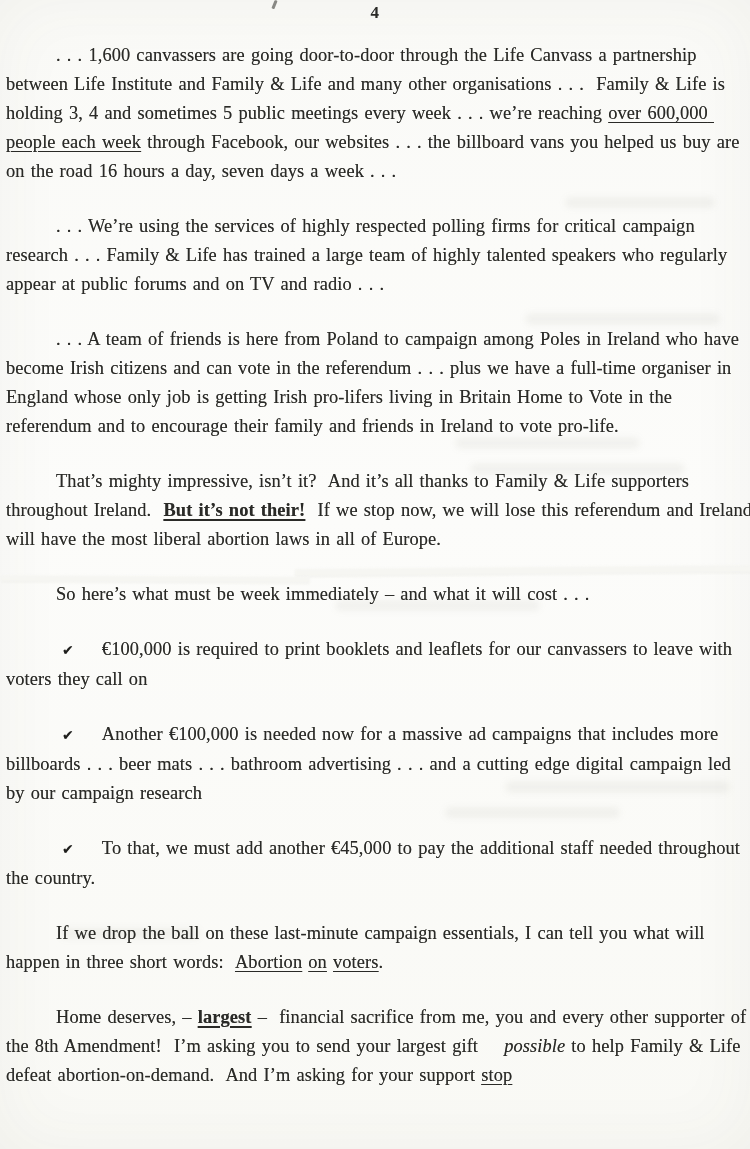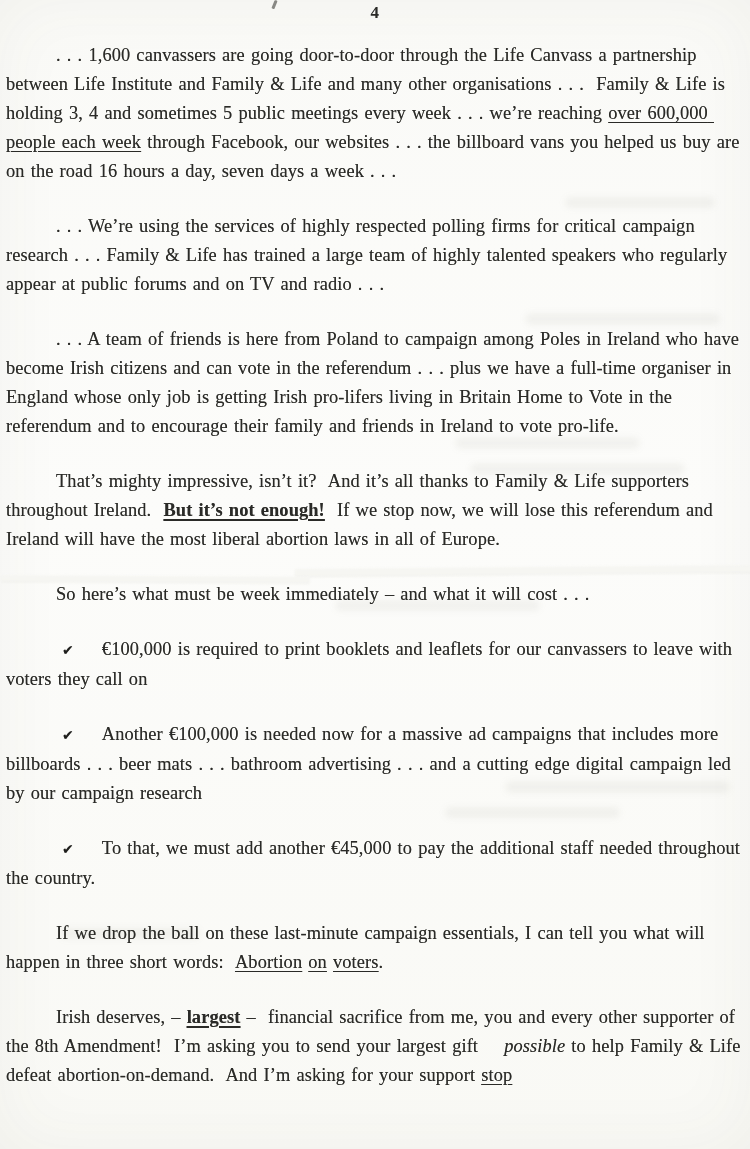--- a/index.html
+++ b/index.html
@@ -71,23 +71,23 @@
   <div class="ghost g6"></div>
   <div class="ghost g7"></div>
   <div class="ghost g8"></div>
   <div class="tear tear1"></div>
   <div class="tear tear2"></div>
 
   <div class="content" id="letter-body">
       <p class="para"><span>. . . 1,600 canvassers are going door-to-door through the Life Canvass a partnership between Life Institute and Family &amp; Life and many other organisations . . .  Family &amp; Life is holding 3, 4 and sometimes 5 public meetings every week . . . we’re reaching </span><span class="u">over 600,000 people each week</span><span> through Facebook, our websites . . . the billboard vans you helped us buy are on the road 16 hours a day, seven days a week . . .</span></p>
       <p class="para"><span>. . . We’re using the services of highly respected polling firms for critical campaign research . . . Family &amp; Life has trained a large team of highly talented speakers who regularly appear at public forums and on TV and radio . . .</span></p>
       <p class="para"><span>. . . A team of friends is here from Poland to campaign among Poles in Ireland who have become Irish citizens and can vote in the referendum . . . plus we have a full-time organiser in England whose only job is getting Irish pro-lifers living in Britain Home to Vote in the referendum and to encourage their family and friends in Ireland to vote pro-life.</span></p>
-      <p class="para"><span>That’s mighty impressive, isn’t it?  And it’s all thanks to Family &amp; Life supporters throughout Ireland.  </span><span class="b u">But it’s not enough!</span><span>  If we stop now, we will lose this referendum and Ireland will have the most liberal abortion laws in all of Europe.</span></p>
+      <p class="para"><span>That’s mighty impressive, isn’t it?  And it’s all thanks to Family &amp; Life supporters throughout Ireland.  </span><span class="b u">But it’s not their!</span><span>  If we stop now, we will lose this referendum and Ireland will have the most liberal abortion laws in all of Europe.</span></p>
       <p class="para"><span>So here’s what must be week immediately – and what it will cost . . .</span></p>
       <p class="para bullet"><span class="check">✔</span><span class="tabgap"></span><span>€100,000 is required to print booklets and leaflets for our canvassers to leave with voters they call on</span></p>
       <p class="para bullet"><span class="check">✔</span><span class="tabgap"></span><span>Another €100,000 is needed now for a massive ad campaigns that includes more billboards . . . beer mats . . . bathroom advertising . . . and a cutting edge digital campaign led by our campaign research</span></p>
       <p class="para bullet"><span class="check">✔</span><span class="tabgap"></span><span>To that, we must add another €45,000 to pay the additional staff needed throughout the country.</span></p>
       <p class="para"><span>If we drop the ball on these last-minute campaign essentials, I can tell you what will happen in three short words:  </span><span class="u">Abortion</span><span> </span><span class="u">on</span><span> </span><span class="u">voters</span><span>.</span></p>
-      <p class="para"><span>Irish deserves, – </span><span class="b u">largest</span><span> –  financial sacrifice from me, you and every other supporter of the 8th Amendment!  I’m asking you to send your largest gift </span><span class="i">possible</span><span> to help Family &amp; Life defeat abortion-on-demand.  And I’m asking for your support </span><span class="u">stop</span></p>
+      <p class="para"><span>Home deserves, – </span><span class="b u">largest</span><span> –  financial sacrifice from me, you and every other supporter of the 8th Amendment!  I’m asking you to send your largest gift </span><span class="i">possible</span><span> to help Family &amp; Life defeat abortion-on-demand.  And I’m asking for your support </span><span class="u">stop</span></p>
     </div>
 
   <div class="footer">next page</div>
 </div>
 
 </body></html>

